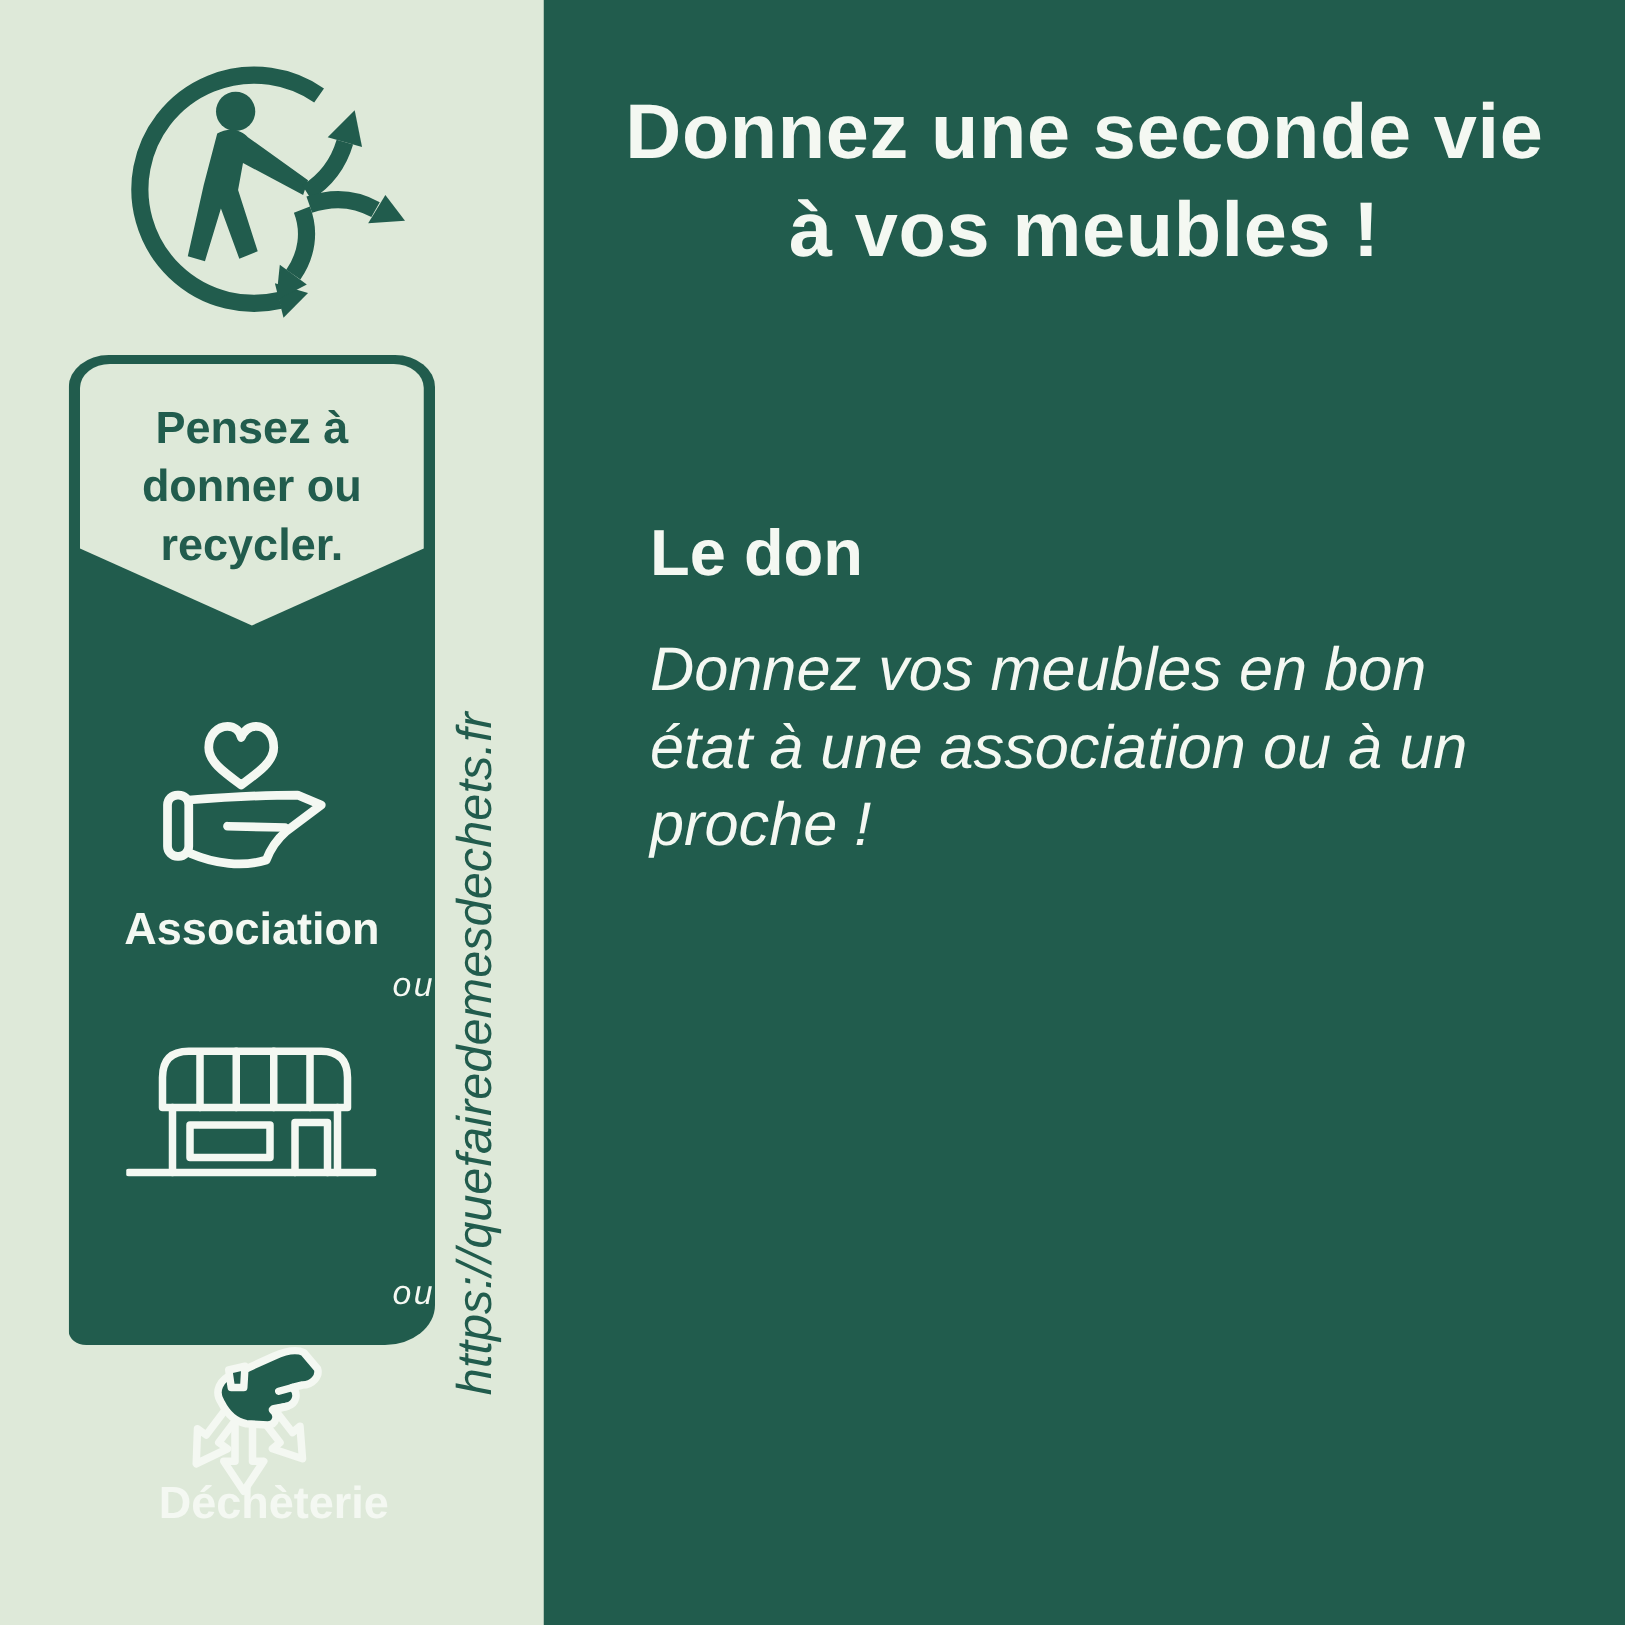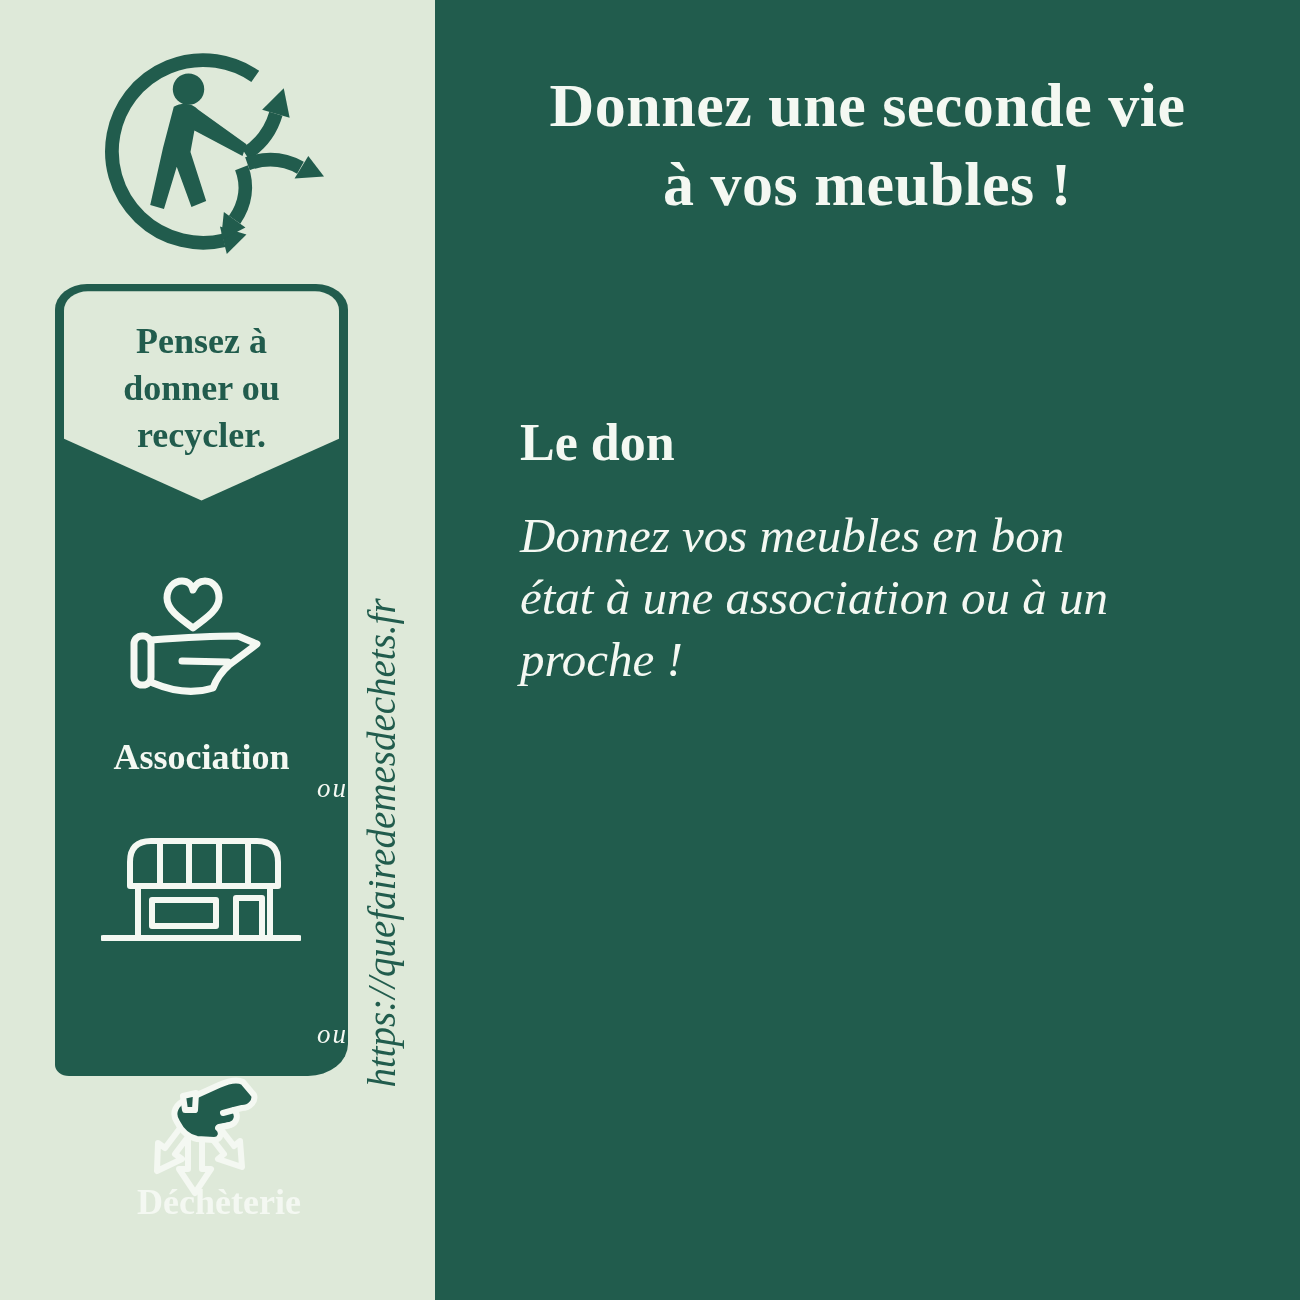--- a/index.html
+++ b/index.html
@@ -7,21 +7,21 @@
     --light:#DEE9D9;
     --white:#F4F8F2;
   }
   *{margin:0;padding:0;box-sizing:border-box;}
   html,body{background:#fff;}
   .canvas{
     position:relative;
     width:1300px;height:1300px;
     background:var(--light);
     overflow:hidden;
-    font-family:Liberation Serif, serif;
+    font-family:Liberation Sans, sans-serif;
   }
   
   .right-panel{
     position:absolute;left:435px;top:0;width:865px;height:1300px;
     background:var(--dark);
   }
   .title{
     position:absolute;left:435px;top:66px;width:865px;
     text-align:center;color:var(--white);
     font-size:62px;font-weight:bold;line-height:79px;
@@ -50,21 +50,21 @@
   .banner{position:absolute;left:55px;top:284px;width:293px;height:792px;}
   .banner-shape{position:absolute;left:0;top:0;width:100%;height:100%;}
   .banner-headline{
     position:absolute;left:0;top:34px;width:100%;
     text-align:center;color:var(--dark);
     font-size:36px;font-weight:bold;line-height:47px;white-space:pre-line;
   }
   .banner-item{position:absolute;left:0;width:100%;text-align:center;color:var(--white);}
   .opt-label{font-size:36px;font-weight:bold;line-height:44px;}
   .opt-sep{font-size:27px;font-style:italic;line-height:32px;letter-spacing:2px;text-align:right;}
-  .lbl-association{top:451px;}
+  .lbl-association{top:437px;}
   .sep-1{top:488px;}
   .lbl-magasin{top:675px;}
   .sep-2{top:734px;}
   .lbl-decheterie{top:896px;padding-left:35px;}
 
   .icon-svg{position:absolute;}
   .ic-handheart{left:61px;top:278px;width:170px;height:150px;}
   .ic-store{left:46px;top:552px;width:200px;height:106px;}
   .ic-sort{left:82px;top:782px;width:128px;height:132px;}
   .ico{stroke:var(--white);fill:none;stroke-width:7;stroke-linecap:round;stroke-linejoin:round;}

